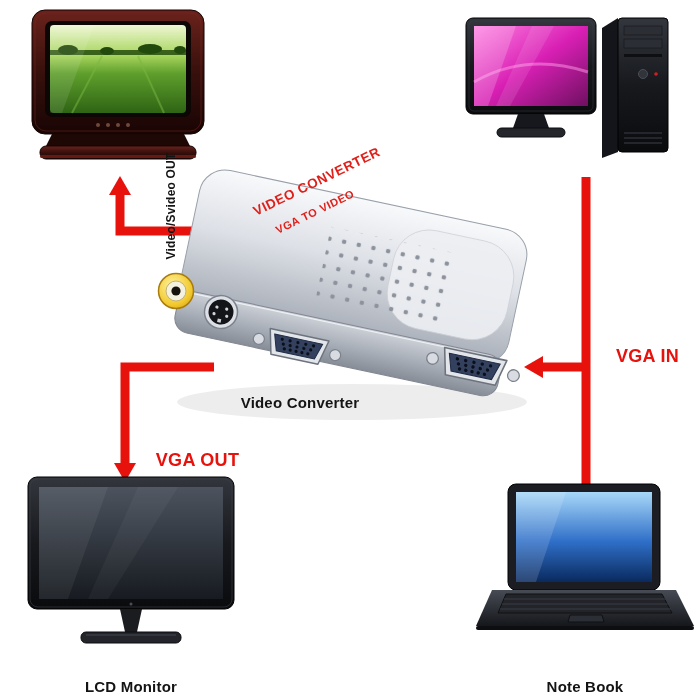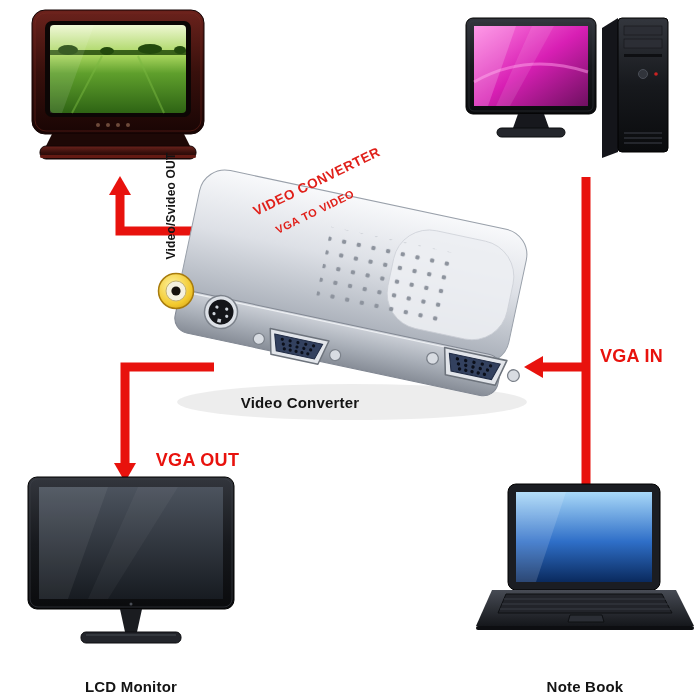--- a/index.html
+++ b/index.html
@@ -205,16 +205,16 @@
     <path d="M 26,120 L 193,120" stroke="#383c44" stroke-width="1" fill="none"></path>
     <path d="M 24,125 L 195,125" stroke="#383c44" stroke-width="1" fill="none"></path>
     <path d="M 94,131 L 126,131 L 128,138 L 92,138 Z" fill="#2b2e35" stroke="#0e1013"></path>
     <rect x="0" y="142" width="218" height="4" rx="2" fill="#0d0e11"></rect>
   </g>
 </svg>
 
   <div class="lbl" style="left:220px;top:394px;width:160px;">Video Converter</div>
   <div class="lbl" style="left:51px;top:678px;width:160px;">LCD Monitor</div>
   <div class="lbl" style="left:505px;top:678px;width:160px;">Note Book</div>
-  <div class="lbl red-lbl" style="left:600px;top:346px;width:95px;text-align:left;">VGA IN</div>
+  <div class="lbl red-lbl" style="left:600px;top:346px;width:95px;text-align:center;">VGA IN</div>
   <div class="lbl red-lbl" style="left:140px;top:450px;width:115px;">VGA OUT</div>
   <div class="lbl rot-lbl" style="left:88px;top:198px;width:168px;height:16px;">Video/Svideo OUT</div>
 </div>
 
 </body></html>

